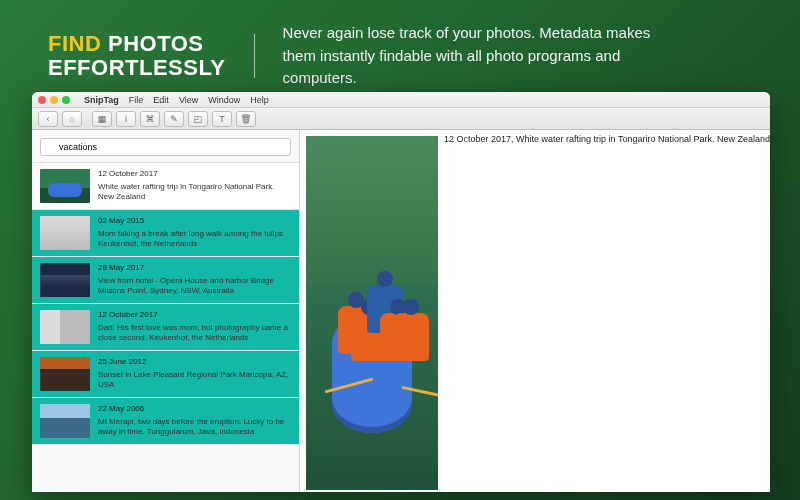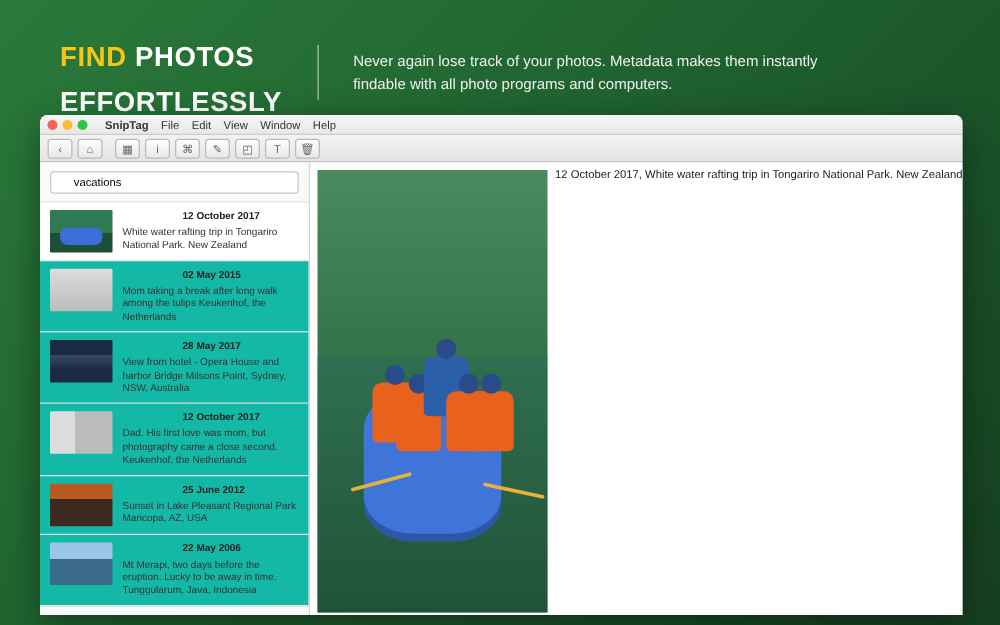--- a/index.html
+++ b/index.html
@@ -7,25 +7,25 @@
     width: 800px; height: 500px;
     background: linear-gradient(135deg, #2a7a3a 0%, #1e5f2e 50%, #153f20 100%);
     font-family: -apple-system, "Helvetica Neue", Arial, sans-serif;
     position: relative; overflow: hidden;
   }
   .hero {
     display: flex; align-items: center; gap: 28px;
     padding: 22px 48px 14px 48px; color: #fff;
   }
   .hero-left { display: flex; flex-direction: column; }
-  .hero-headline { font-size: 22px; font-weight: 700; letter-spacing: 0.5px; line-height: 1.1; white-space: nowrap; margin-top: 12px; }
+  .hero-headline { font-size: 22px; font-weight: 700; letter-spacing: 0.5px; line-height: 1.1; white-space: nowrap; }
   .hero-headline .accent { color: #f5c518; }
   .hero-headline .white { color: #fff; }
   .divider { width: 1px; height: 44px; background: rgba(255,255,255,0.6); }
-  .hero-sub { font-size: 12px; line-height: 1.5; max-width: 400px; color: #f0f0f0; }
+  .hero-sub { font-size: 15px; line-height: 1.5; max-width: 400px; color: #f0f0f0; }
 
   .app-window {
     position: absolute; left: 32px; top: 92px;
     width: 738px; height: 400px;
     background: #eee; border-radius: 6px 6px 0 0;
     box-shadow: 0 8px 30px rgba(0,0,0,0.4);
     display: flex; flex-direction: column;
     overflow: hidden;
   }
   .menubar {
@@ -48,21 +48,21 @@
     width: 20px; height: 16px; border: 1px solid #bbb; border-radius: 3px;
     background: linear-gradient(#fff,#e8e8e8);
     display: flex; align-items: center; justify-content: center;
     font-size: 9px; color: #666;
   }
   .tool-btn.sep { margin-left: 6px; }
 
   .content { flex: 1; display: flex; background: #fff; overflow: hidden; }
 
   .sidebar {
-    width: 216px; border-right: 1px solid #d5d5d5;
+    width: 268px; border-right: 1px solid #d5d5d5;
     display: flex; flex-direction: column; background: #fafafa;
     overflow: hidden;
   }
   .search-row { padding: 6px 8px; border-bottom: 1px solid #e0e0e0; }
   .search-input {
     width: 100%; height: 18px; border: 1px solid #c8c8c8; border-radius: 3px;
     font-size: 9px; padding: 0 4px 0 18px; background: #fff;
     position: relative;
   }
   .search-wrap { position: relative; }
@@ -73,21 +73,21 @@
   .result {
     display: flex; gap: 8px; padding: 6px 8px; border-bottom: 1px solid #e6e6e6;
     background: #14b8a6;
   }
   .result.selected { background: #fff; }
   .thumb {
     width: 50px; height: 34px; flex-shrink: 0; border-radius: 1px;
     background: #999;
   }
   .result-text { display: flex; flex-direction: column; gap: 2px; font-size: 8px; color: #222; }
-  .result-date { font-weight: 700; font-size: 8px; margin-bottom: 2px; margin-left: 48px; }
+  .result-date { font-weight: 400; font-size: 8px; margin-bottom: 2px; }
   .result-cap { line-height: 1.3; color: #333; }
 
   
   .th-raft { background: linear-gradient(#2e7a52 55%, #1d4e36 55%); position: relative; }
   .th-raft::after { content:""; position:absolute; left:8px; top:14px; width:34px; height:14px; background:#3a6fd8; border-radius:6px; }
   .th-mom { background: linear-gradient(#dcdcdc,#bcbcbc); filter: grayscale(1); }
   .th-bridge { background: linear-gradient(#1a2a45 35%, #3a4a65 35%, #1a2a45 70%); }
   .th-dad { background: linear-gradient(90deg,#ddd 40%,#bbb 40%); filter: grayscale(1); }
   .th-sunset { background: linear-gradient(#b95820 35%, #3a2a20 35%); }
   .th-eruption { background: linear-gradient(#9cc5e8 40%, #3a6a8a 40%); }

